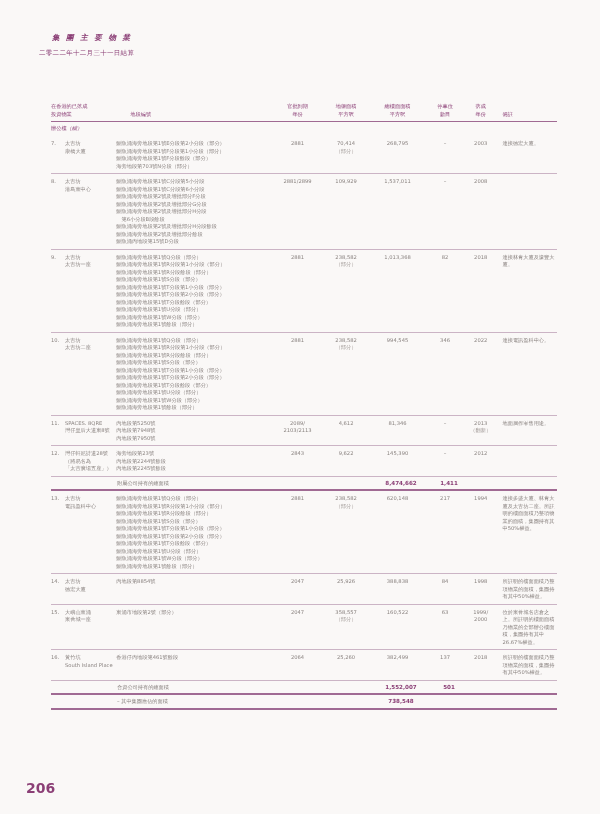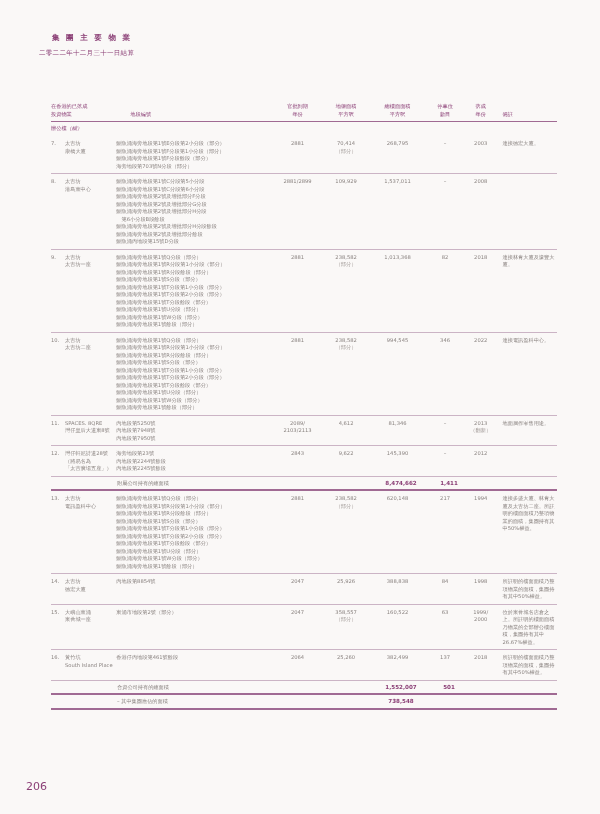--- a/index.html
+++ b/index.html
@@ -6,29 +6,29 @@
     body {
       width: 600px; height: 814px;
       background: #faf8f7;
       font-family: "DejaVu Sans", sans-serif;
       color: #8a8380;
       position: relative;
       overflow: hidden;
     }
     .page-title {
       position: absolute; left: 52px; top: 33px;
-      font-size: 7.5px; font-weight: bold; color: #8b3f76; letter-spacing: 2px;
+      font-size: 7.5px; font-weight: bold; color: #8b3f76; letter-spacing: 2px; font-style: italic;
     }
     .page-subtitle {
       position: absolute; left: 39px; top: 49px;
       font-size: 6.5px; color: #8b3f76; letter-spacing: 0.3px;
     }
     .page-number {
       position: absolute; left: 26px; top: 780px;
-      font-size: 11px; font-weight: normal; color: #8b3f76;
+      font-size: 14px; font-weight: bold; color: #8b3f76;
     }
     .tbl {
       position: absolute; left: 51px; top: 103px; width: 506px;
     }
     .hdr {
       display: flex; align-items: flex-end;
       border-bottom: 1px solid #a06a93;
       padding-bottom: 3px;
       font-size: 5.2px; color: #8b3f76; line-height: 7.5px;
     }

